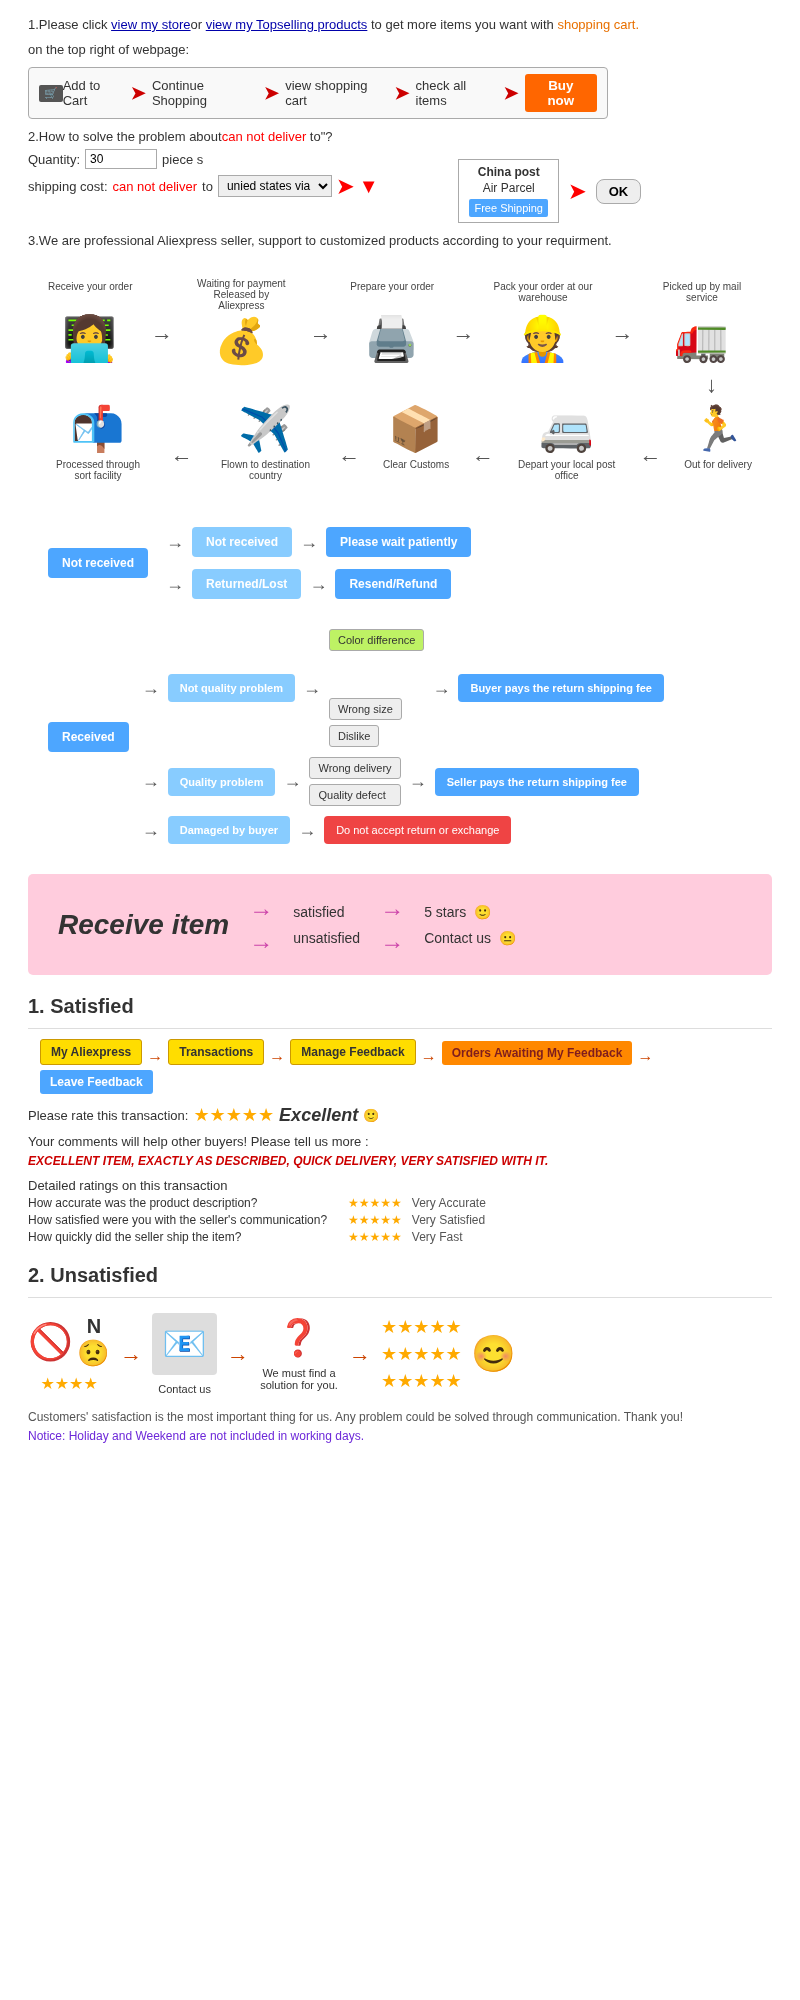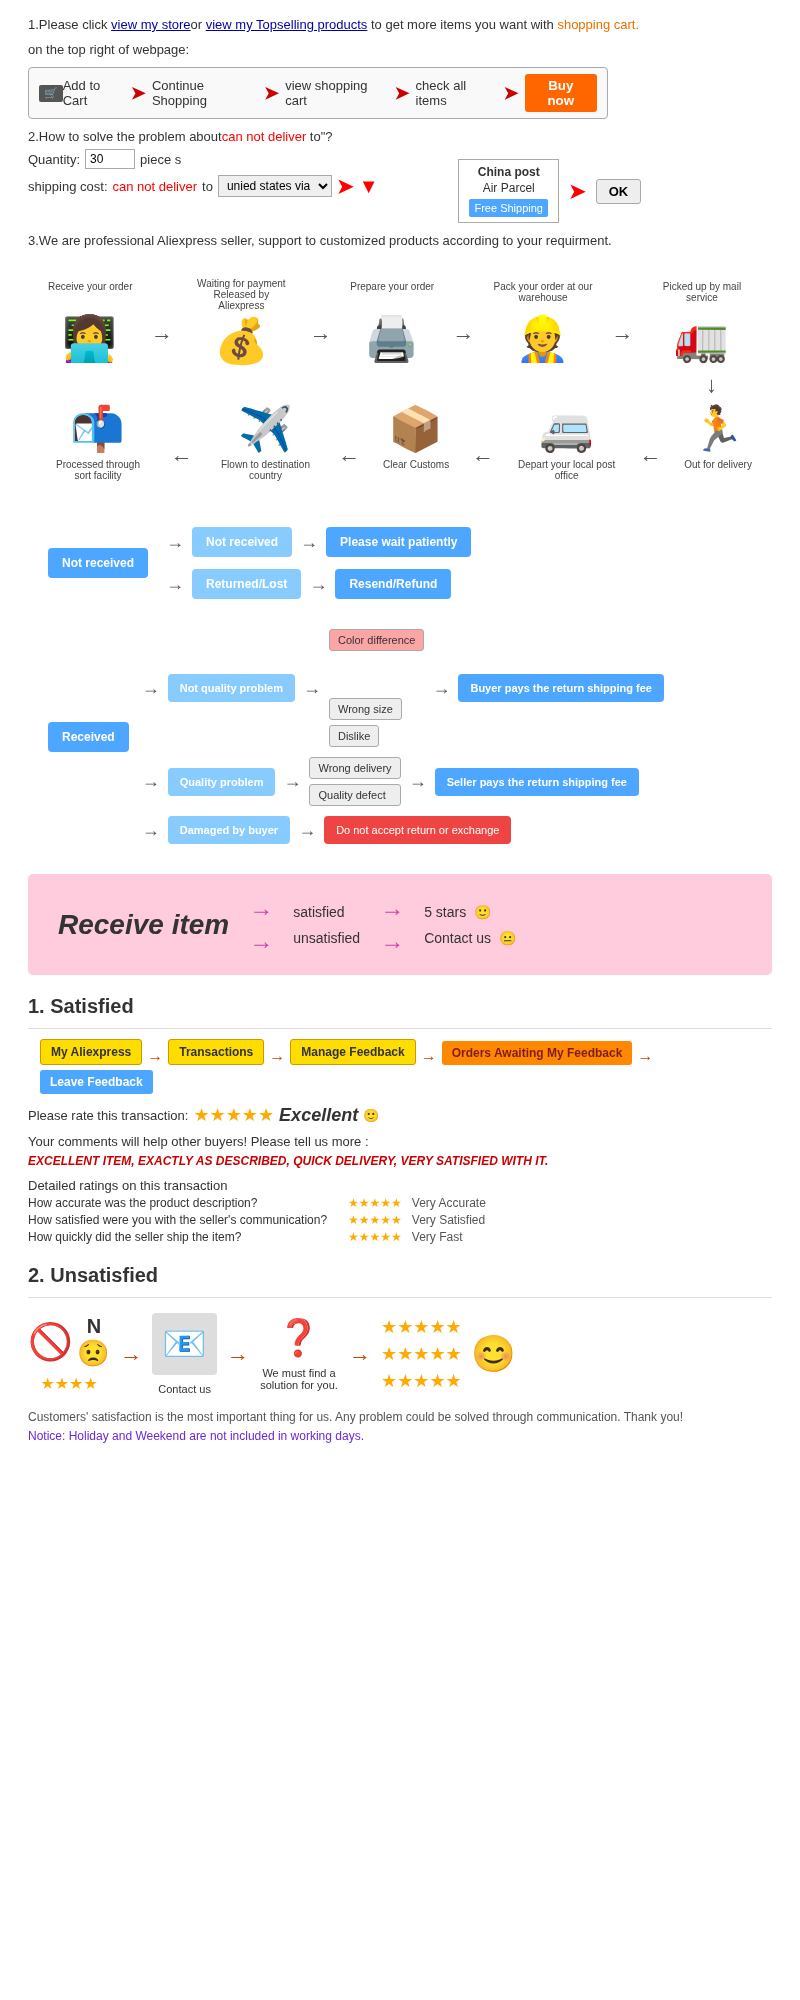--- a/index.html
+++ b/index.html
@@ -57,21 +57,21 @@
       font-weight: bold;
       cursor: pointer;
     }
 
     
     .section2 { margin: 10px 0; }
     .section2 p { margin-bottom: 5px; }
     .qty-row { display: flex; align-items: center; gap: 5px; margin-bottom: 5px; }
     .qty-input {
       border: 1px solid #aaa;
-      width: 50px;
+      width: 72px;
       padding: 2px 4px;
       font-size: 12px;
     }
     .shipping-row { display: flex; align-items: center; gap: 5px; flex-wrap: wrap; }
     .shipping-select {
       border: 1px solid #aaa;
       padding: 2px 4px;
       font-size: 12px;
     }
     .ship-arrow-red {
@@ -94,21 +94,21 @@
       padding: 2px 5px;
       border-radius: 2px;
       margin-top: 3px;
       display: inline-block;
       font-size: 11px;
     }
     .btn-ok {
       background: #eee;
       border: 1px solid #aaa;
       padding: 4px 12px;
-      border-radius: 3px;
+      border-radius: 8px;
       cursor: pointer;
       font-size: 13px;
       font-weight: bold;
     }
 
     
     .section3 { margin: 10px 0; }
 
     
     .process-section {
@@ -396,21 +396,21 @@
       <div style="display:flex; align-items:stretch; gap:8px;">
         <div class="bf-box bf-blue" style="align-self:center; margin-right:5px;">Received</div>
         <div style="display:flex; flex-direction:column; gap:10px;">
 
           <div style="display:flex; align-items:center; gap:8px;">
             <span class="bf-arr">→</span>
             <div class="bf-box" style="background:#88ccff;color:white;padding:8px 12px;border-radius:4px;font-weight:bold;font-size:11px;text-align:center;min-width:80px;">Not quality problem</div>
             <span class="bf-arr">→</span>
             <div style="display:flex;flex-direction:column;gap:5px;">
               <div style="display:flex;align-items:center;gap:5px;">
-                <div style="background:#fca5a5;border:1px solid #aaa;padding:4px 8px;border-radius:3px;font-size:11px;">Color difference</div>
+                <div style="background:#bef264;border:1px solid #aaa;padding:4px 8px;border-radius:3px;font-size:11px;">Color difference</div>
               </div>
               <div style="display:flex;align-items:center;gap:5px;margin-top:42px;">
                 <div style="background:#eee;border:1px solid #aaa;padding:4px 8px;border-radius:3px;font-size:11px;">Wrong size</div>
               </div>
               <div style="display:flex;align-items:center;gap:5px;">
                 <div style="background:#eee;border:1px solid #aaa;padding:4px 8px;border-radius:3px;font-size:11px;">Dislike</div>
               </div>
             </div>
             <span class="bf-arr">→</span>
             <div class="bf-box" style="background:#4da6ff;color:white;padding:8px 12px;border-radius:4px;font-weight:bold;font-size:11px;text-align:center;">Buyer pays the return shipping fee</div>

